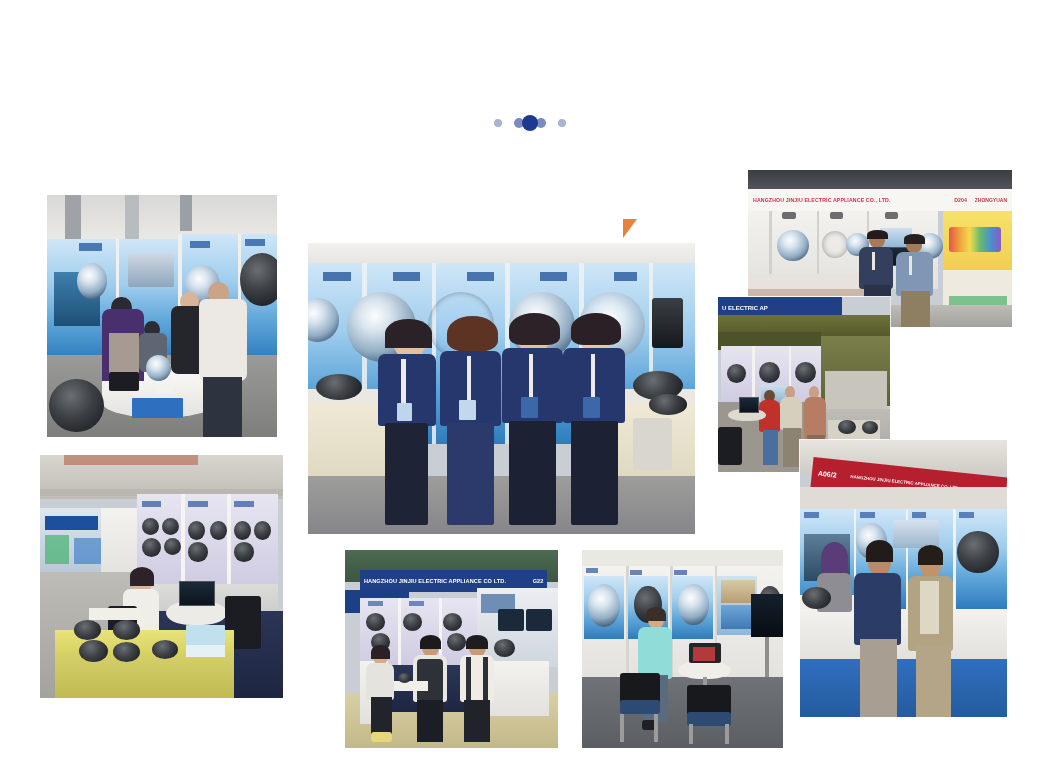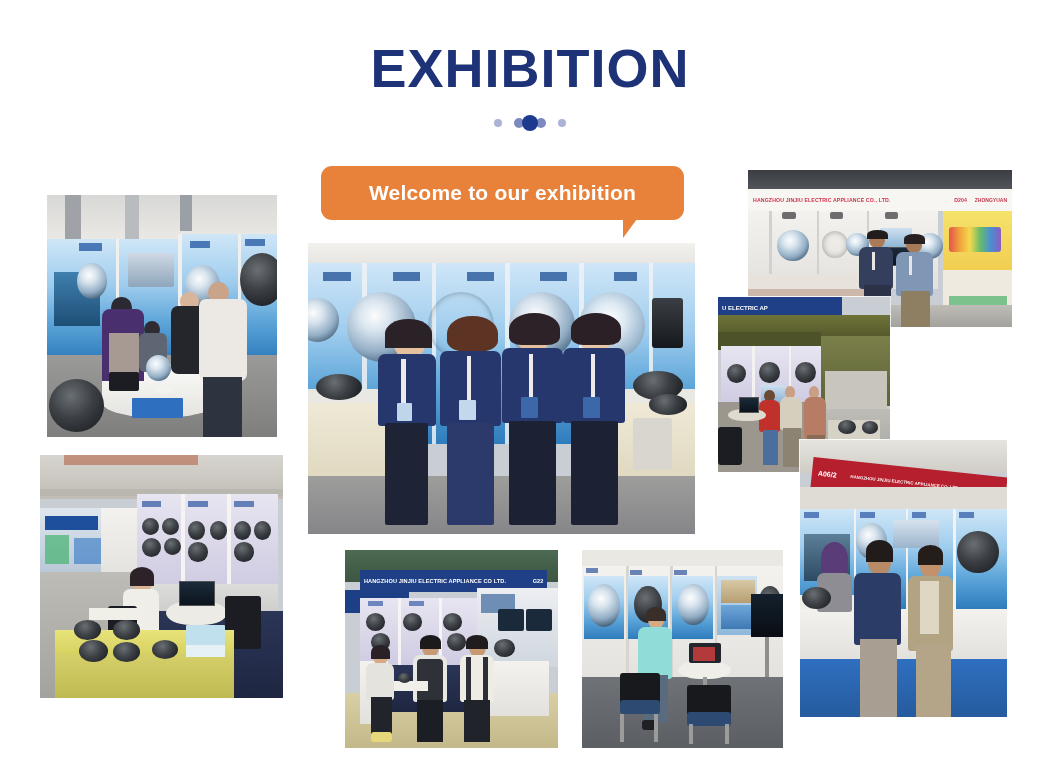--- a/index.html
+++ b/index.html
@@ -120,33 +120,29 @@
 
   
   .chair { background: #1b1d22; border-radius: 3px; }
   .chair-blue { background: #2d4a72; border-radius: 3px; }
 </style>
 </head>
 <body>
 
 <div class="stage">
 
-  <div class="title">EXHIBITION</div>
 
   <div class="dots">
     <span class="dot s"></span>
     <span class="dot m"></span>
     <span class="dot l"></span>
     <span class="dot m"></span>
     <span class="dot s"></span>
   </div>
 
-  <div class="bubble">
-    <span class="bubble-text">Welcome to our exhibition</span>
-  </div>
   <div class="bubble-tail"></div>
 
   <div class="photo" style="left:47px; top:195px; width:230px; height:242px;">
     <div class="ph-inner">
       <div class="l ceil-light" style="left:0;top:0;width:100%;height:20%;"></div>
       <div class="l" style="left:8%;top:0;width:7%;height:22%;background:#9fa2a6;"></div>
       <div class="l" style="left:34%;top:0;width:6%;height:20%;background:#b9bcbe;"></div>
       <div class="l" style="left:58%;top:0;width:5%;height:15%;background:#9aa0a6;"></div>
 
       <div class="l poster-blue" style="left:0;top:18%;width:30%;height:50%;"></div>

